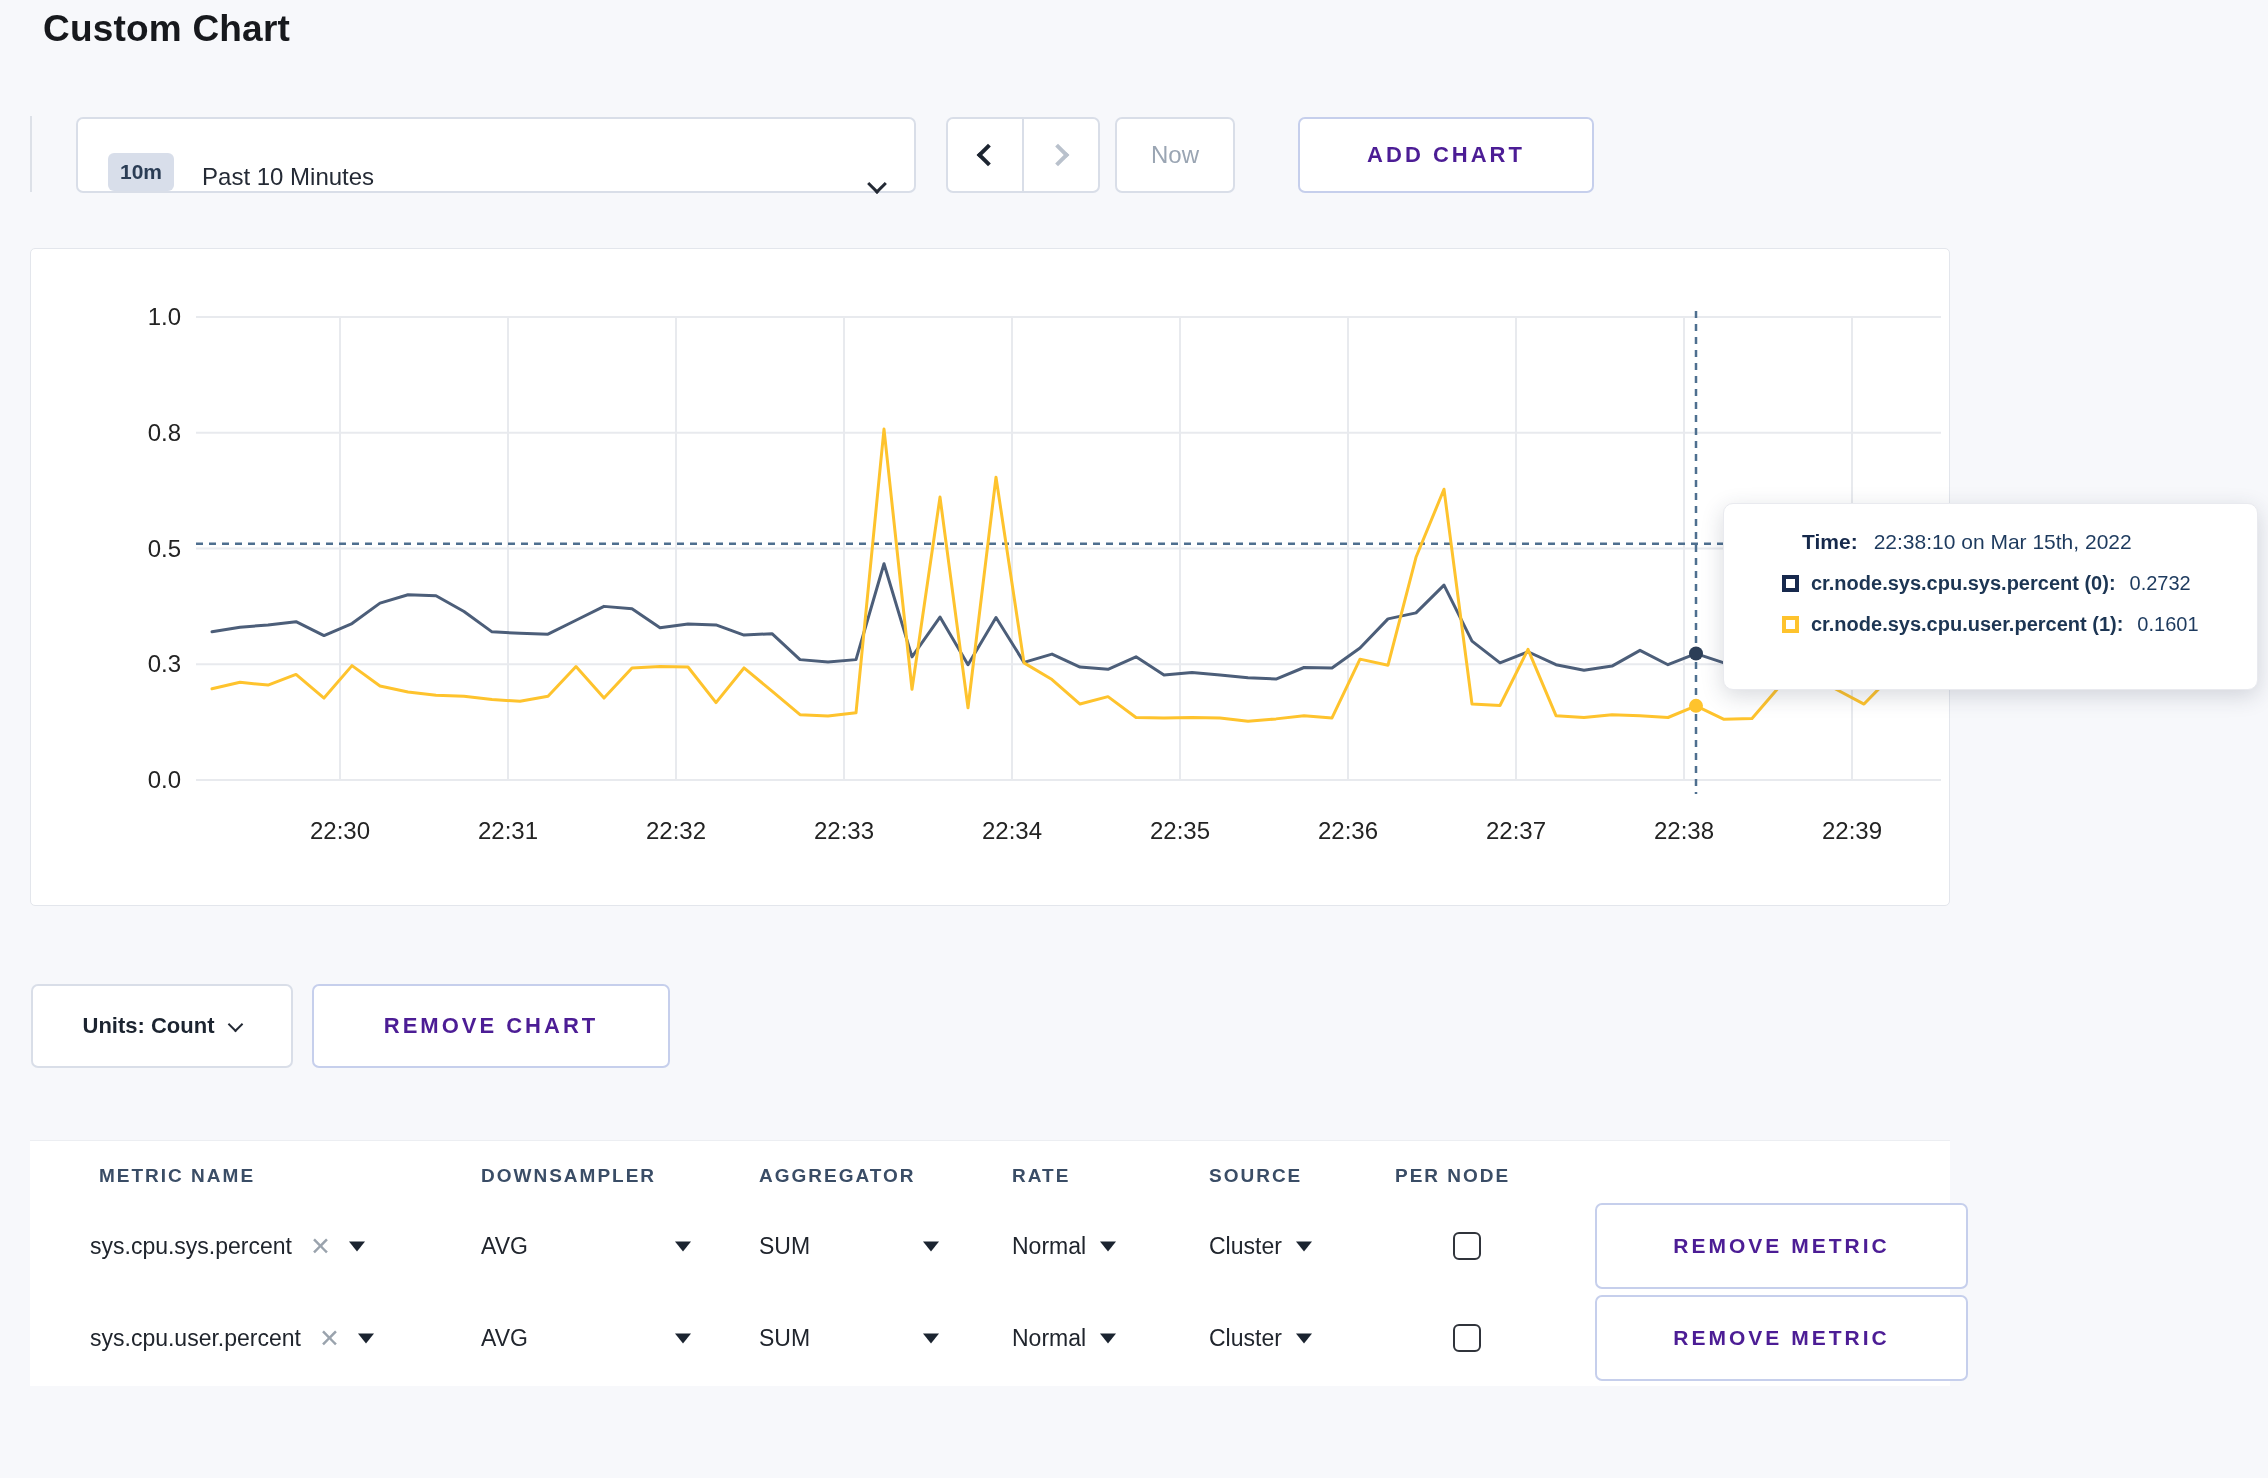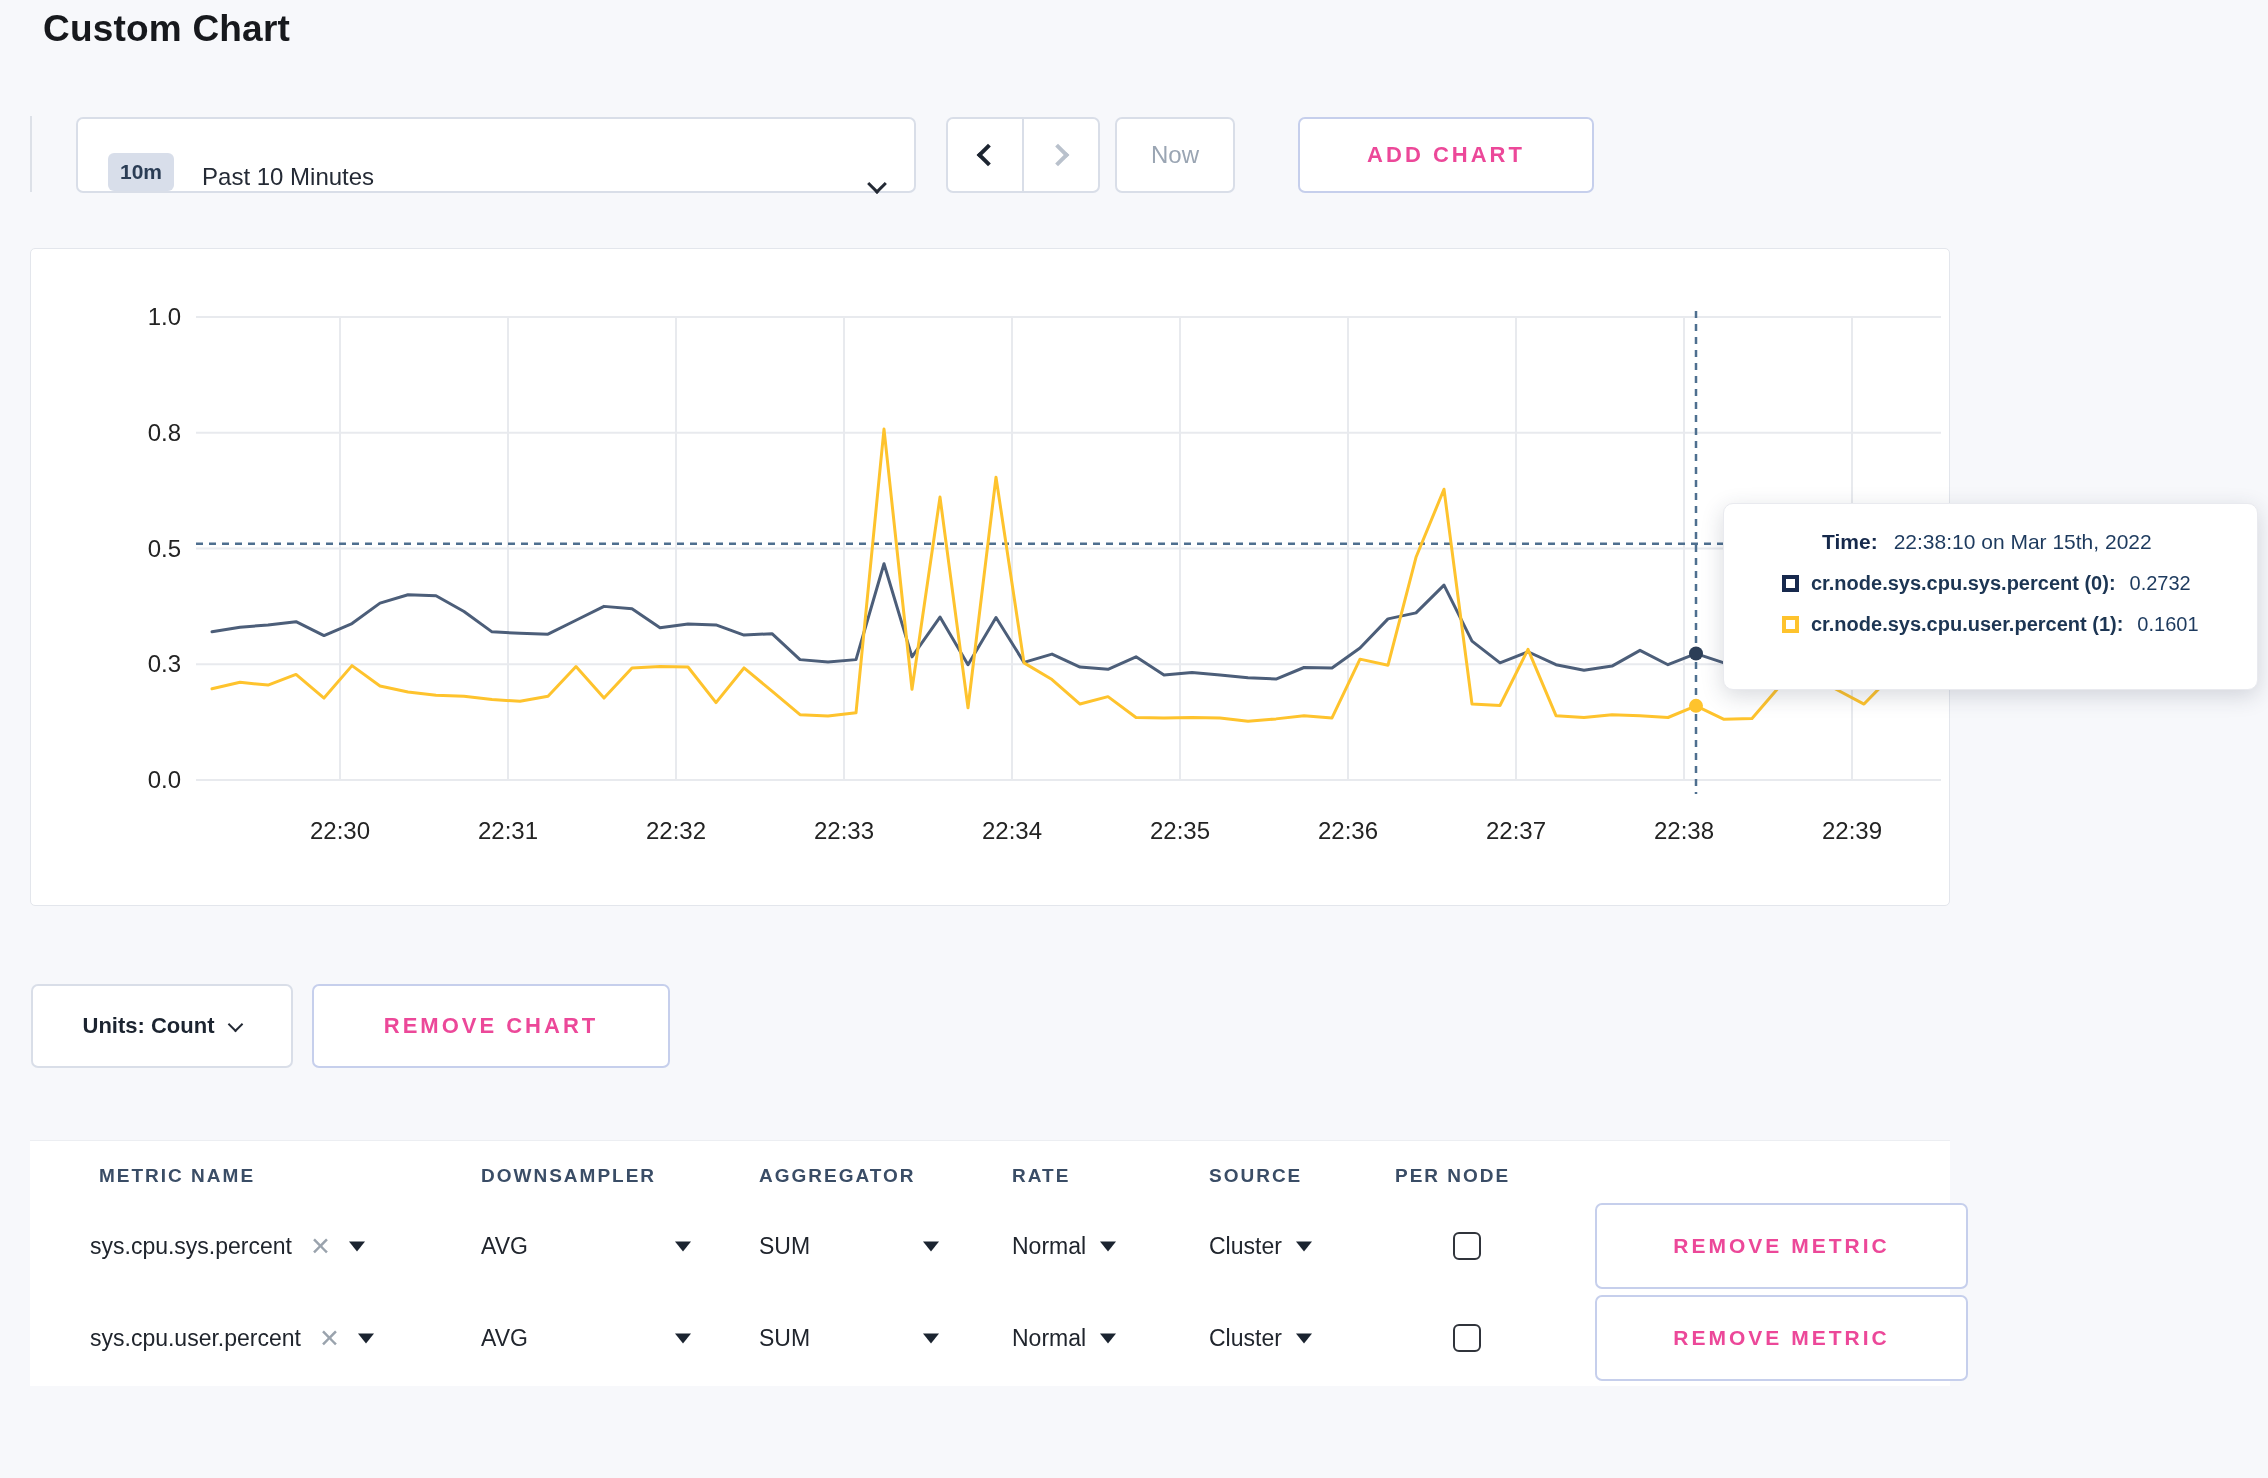--- a/index.html
+++ b/index.html
@@ -21,34 +21,34 @@
   .pager{position:absolute;left:946px;top:117px;width:154px;height:76px;background:#fff;
       border:2px solid #d9dee8;border-radius:7px;display:flex;}
   .pager .half{flex:1;display:flex;align-items:center;justify-content:center;cursor:pointer;}
   .pager .half:first-child{border-right:2px solid #d9dee8;}
   .arrow{width:16px;height:16px;border-left:4px solid #1c2430;border-bottom:4px solid #1c2430;}
   .arrow.left{transform:rotate(45deg);margin-left:6px;}
   .arrow.right{transform:rotate(225deg);margin-right:6px;border-color:#b9c1cc;}
   .now-btn{position:absolute;left:1115px;top:117px;width:120px;height:76px;background:#fff;
       border:2px solid #d9dee8;border-radius:7px;color:#9aa5b3;font-size:24px;display:flex;
       align-items:center;justify-content:center;cursor:pointer;}
-  .blue-btn{background:#fff;border:2px solid #c6cfec;border-radius:7px;color:#ec4899;
+  .blue-btn{background:#fff;border:2px solid #c6cfec;border-radius:7px;color:#4c1d95;
       font-size:22px;letter-spacing:3px;font-weight:600;display:flex;align-items:center;justify-content:center;cursor:pointer;}
   .add-chart{position:absolute;left:1298px;top:117px;width:296px;height:76px;}
 
   
   .chart-card{position:absolute;left:30px;top:248px;width:1920px;height:658px;background:#fff;
       border:1px solid #e3e6ec;border-radius:5px;}
   .chart-svg{position:absolute;left:0;top:0;}
 
   
   .tooltip{position:absolute;left:1723px;top:503px;width:535px;height:187px;background:#fff;
       border:1px solid #e9eaef;border-radius:10px;box-shadow:0 6px 22px rgba(40,50,70,.18);
       padding:26px 0 0 58px;z-index:5;}
-  .tt-line1{font-size:21px;color:#1d3a5e;display:flex;align-items:baseline;margin-left:40px;}
+  .tt-line1{font-size:21px;color:#1d3a5e;display:flex;align-items:baseline;margin-left:20px;}
   .tt-time-label{font-weight:700;color:#16294b;margin-right:16px;}
   .tt-row{display:flex;align-items:center;margin-top:18px;font-size:20px;color:#1d3a5e;}
   .swatch{width:17px;height:17px;border:4px solid #17294d;background:#fff;margin-right:12px;flex:none;}
   .swatch.user{border-color:#fec32d;}
   .tt-label{font-weight:700;color:#1c3553;margin-right:14px;}
 
   
   .units-btn{position:absolute;left:31px;top:984px;width:262px;height:84px;background:#fff;
       border:2px solid #d9dee8;border-radius:7px;display:flex;align-items:center;justify-content:center;
       font-size:22px;font-weight:700;color:#1c2430;cursor:pointer;}

